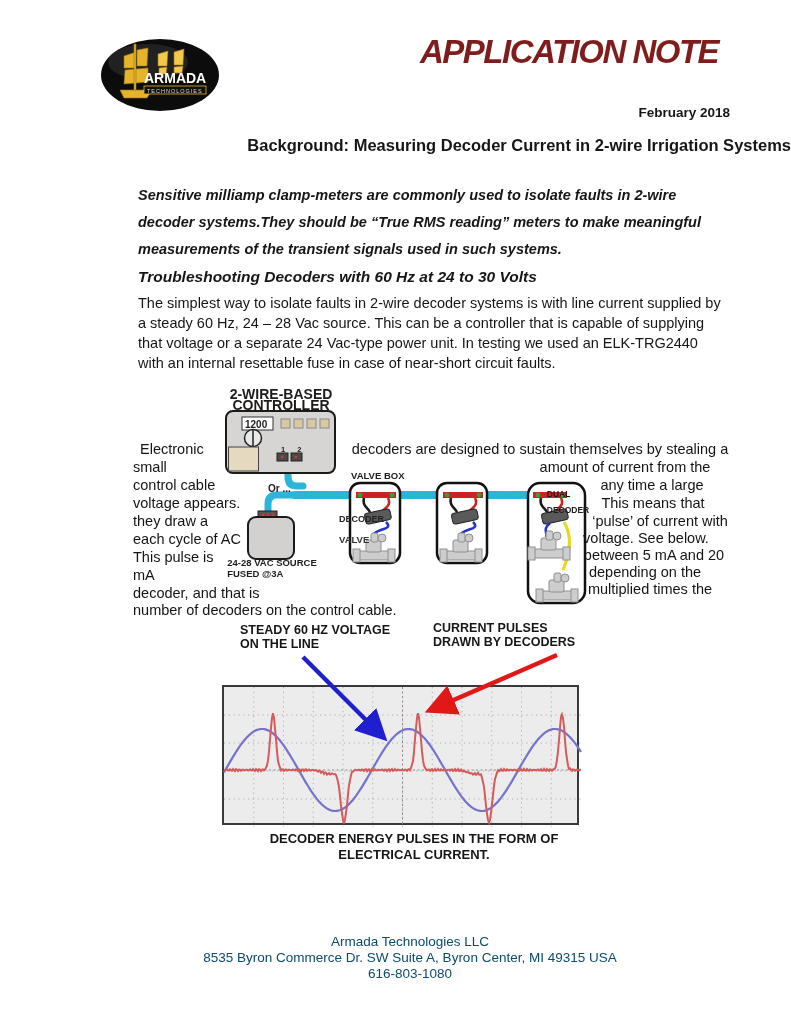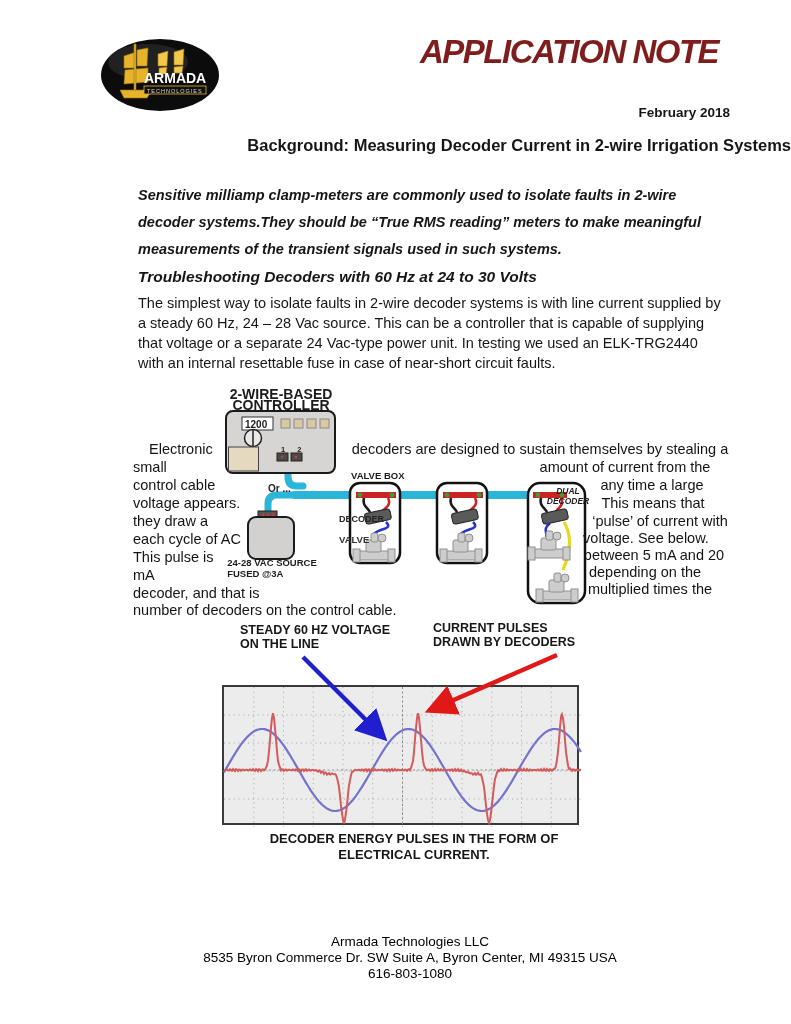--- a/index.html
+++ b/index.html
@@ -24,37 +24,37 @@
   #section-heading{left:138px;top:268px;font-size:15.5px;font-weight:bold;font-style:italic;}
   #body-para{left:138px;top:293px;width:588px;font-size:14.5px;line-height:20px;}
 
   
   .dlabel{font-weight:bold;color:#1c1c1c;z-index:6;}
   #controller-label{left:281px;top:389px;font-size:14px;line-height:11px;text-align:center;}
   #valve-box-label{left:351px;top:470px;font-size:9.5px;}
   #or-label{left:268px;top:483px;font-size:10px;}
   #decoder-label{left:339px;top:514px;font-size:9px;color:#222;}
   #valve-label{left:339px;top:534px;font-size:9.5px;color:#333;}
-  #dual-decoder-label{left:568px;top:486px;font-size:8.5px;line-height:10px;text-align:center;font-style:italic;}
+  #dual-decoder-label{left:568px;top:486px;font-size:8.5px;line-height:16px;text-align:left;}
   #vac-label{left:272px;top:558px;font-size:9.5px;line-height:10.5px;}
   #controller-display-value{left:245px;top:419px;font-size:10px;font-weight:bold;color:#222;z-index:6;}
   #terminal-numbers{left:281px;top:445px;font-size:7.5px;font-weight:bold;letter-spacing:5px;z-index:6;}
 
   .colline{font-size:14.5px;color:#141414;z-index:6;white-space:nowrap;}
 
   
   #label-voltage{left:240px;top:624px;font-size:12.5px;font-weight:bold;line-height:13.5px;z-index:6;}
   #label-current{left:433px;top:622px;font-size:12.5px;font-weight:bold;line-height:13.5px;z-index:6;}
   #chart-wrap{left:222px;top:685px;width:357px;height:140px;background:#edecec;
     border:2px solid #3a3a3a;z-index:1;}
   #arrows-svg{left:0;top:618px;z-index:5;pointer-events:none;}
   #chart-caption{left:414px;top:831px;font-size:13px;font-weight:bold;line-height:15.5px;text-align:center;}
 
   
-  #footer{left:30px;top:934px;width:760px;text-align:center;color:#000000;
+  #footer{left:30px;top:934px;width:760px;text-align:center;color:#0c4a6e;
     font-size:13.5px;line-height:16px;}
 
   svg{position:absolute;left:0;top:0;overflow:visible;}
   #diagram-svg{left:0;top:385px;z-index:2;}
   #logo{left:100px;top:38px;z-index:2;}
 </style>
 </head>
 <body>
 
 <div id="page">
@@ -174,21 +174,21 @@
   <div class="abs dlabel" id="or-label">Or ...</div>
   <div class="abs dlabel pre ctr" id="vac-label">24-28 VAC SOURCE
 FUSED @3A</div>
   <div class="abs dlabel" id="valve-box-label">VALVE BOX</div>
   <div class="abs dlabel" id="decoder-label">DECODER</div>
   <div class="abs dlabel" id="valve-label">VALVE</div>
   <div class="abs dlabel pre ctr" id="dual-decoder-label">DUAL
 DECODER</div>
 
   <div>
-    <span class="abs colline" style="left:149px;top:441px">Electronic</span>
+    <span class="abs colline" style="left:140px;top:441px">Electronic</span>
     <span class="abs colline" style="left:133px;top:459px">small</span>
     <span class="abs colline" style="left:133px;top:477px">control cable</span>
     <span class="abs colline" style="left:133px;top:495px">voltage appears.</span>
     <span class="abs colline" style="left:133px;top:513px">they draw a</span>
     <span class="abs colline" style="left:133px;top:531px">each cycle of AC</span>
     <span class="abs colline" style="left:133px;top:549px">This pulse is</span>
     <span class="abs colline" style="left:133px;top:567px">mA</span>
     <span class="abs colline" style="left:133px;top:585px">decoder, and that is</span>
     <span class="abs colline" style="left:133px;top:602px">number of decoders on the control cable.</span>
   </div>

